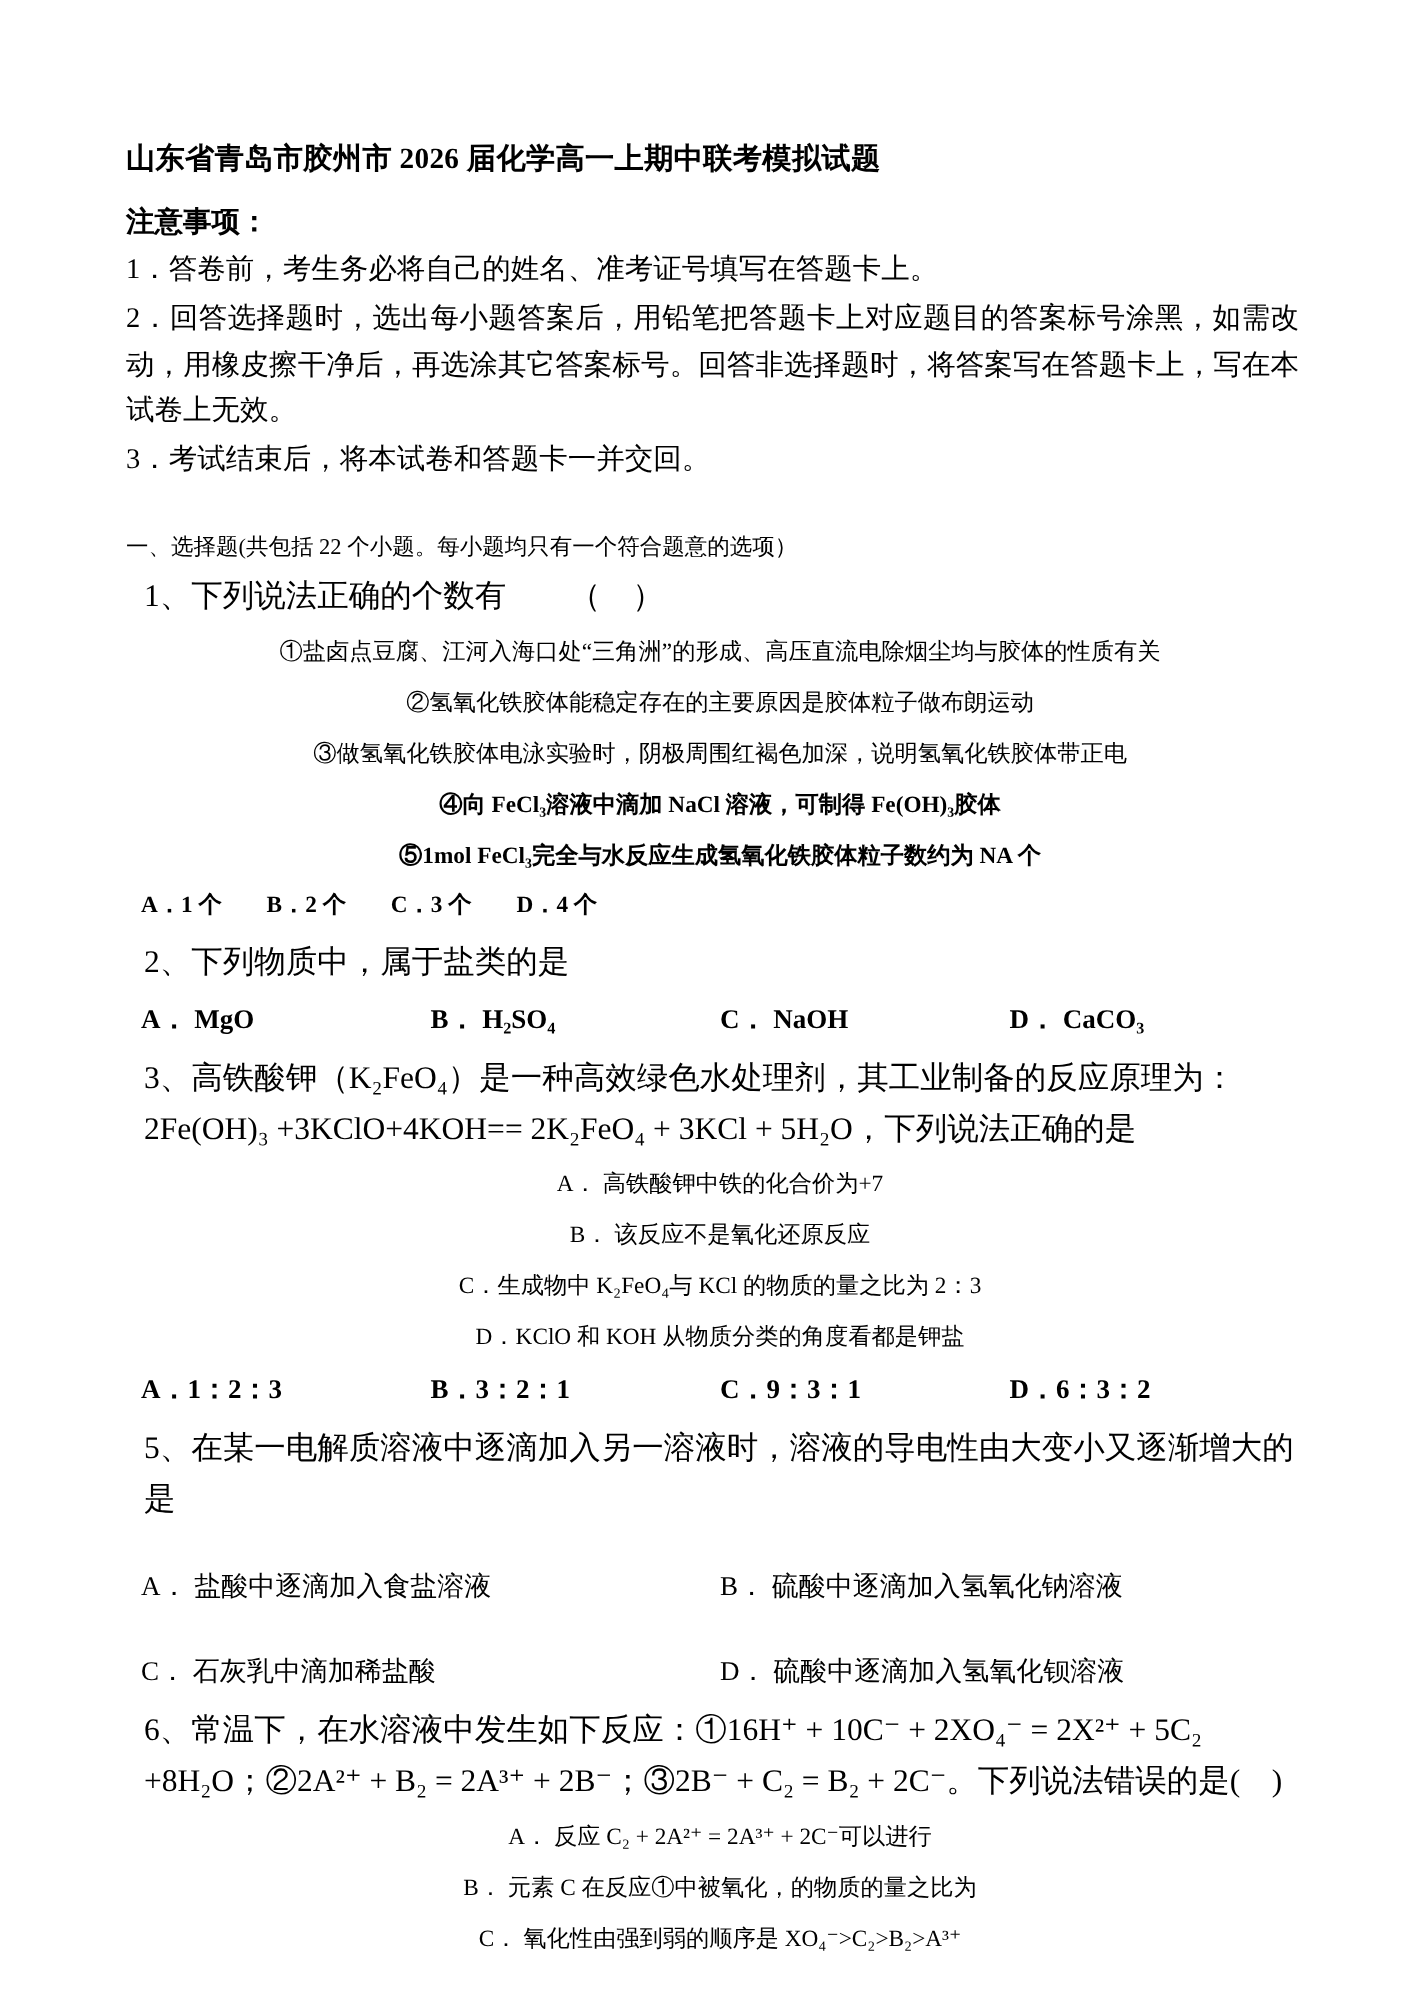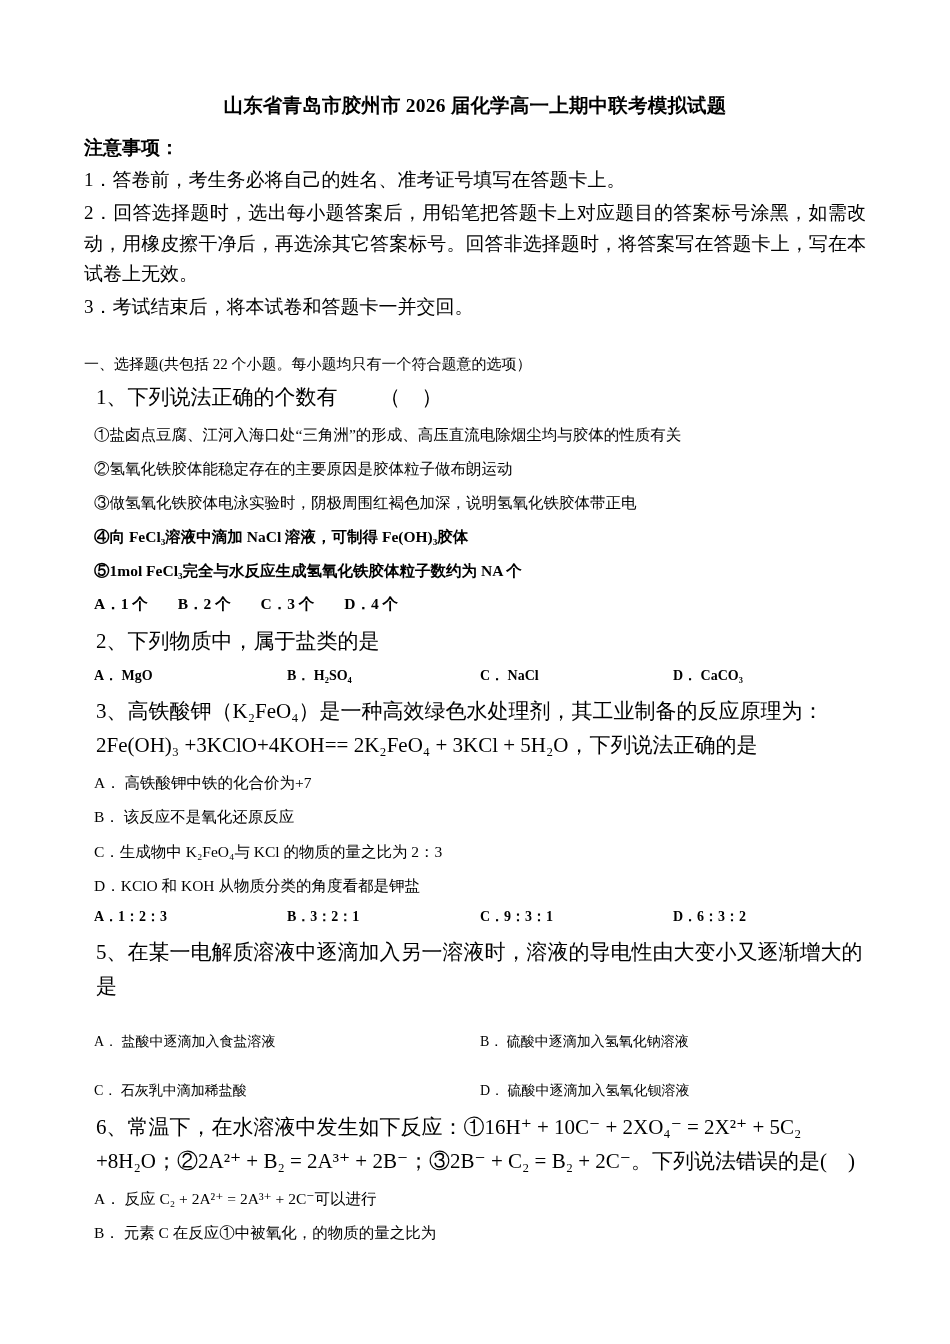--- a/index.html
+++ b/index.html
@@ -14,21 +14,20 @@
     color: #000000;
     position: relative;
     overflow: hidden;
   }
   .page {
     padding: 62px 84px 0 84px;
     box-sizing: border-box;
     width: 950px;
   }
   .doc-title {
-    text-align: center;
     font-size: 19.5px;
     font-weight: bold;
     margin: 30px 0 16px 0;
     letter-spacing: 0.2px;
   }
   .notice-head {
     font-size: 19px;
     font-weight: bold;
     margin: 6px 0 4px 0;
   }
@@ -45,23 +44,24 @@
   .q {
     font-size: 21px;
     line-height: 1.62;
     margin: 5px 0 5px 12px;
   }
   .sub {
     font-size: 15.5px;
     line-height: 1.75;
     margin: 7px 0 7px 0;
     padding-left: 10px;
+    text-align: center;
   }
   .opt-row {
-    font-size: 14px;
+    font-size: 18px;
     line-height: 1.62;
     margin: 7px 0;
     padding-left: 10px;
     display: flex;
   }
   .opt-row > span {
     display: inline-block;
   }
   .opt-4 > span { width: 25%; }
   .opt-2 > span { width: 50%; margin-top: 20px; }
@@ -101,21 +101,21 @@
     <span>A．1 个</span>
     <span>B．2 个</span>
     <span>C．3 个</span>
     <span>D．4 个</span>
   </div>
 
   <div class="q">2、下列物质中，属于盐类的是</div>
   <div class="opt-row opt-4 b">
     <span>A． MgO</span>
     <span>B． H₂SO₄</span>
-    <span>C． NaCl</span>
+    <span>C． NaOH</span>
     <span>D． CaCO₃</span>
   </div>
 
   <div class="q">3、高铁酸钾（K₂FeO₄）是一种高效绿色水处理剂，其工业制备的反应原理为：2Fe(OH)₃ +3KClO+4KOH== 2K₂FeO₄ + 3KCl + 5H₂O，下列说法正确的是</div>
   <div class="sub">A． 高铁酸钾中铁的化合价为+7</div>
   <div class="sub">B． 该反应不是氧化还原反应</div>
   <div class="sub">C．生成物中 K₂FeO₄与 KCl 的物质的量之比为 2：3</div>
   <div class="sub">D．KClO 和 KOH 从物质分类的角度看都是钾盐</div>
 
   <div class="opt-row opt-4 b">
@@ -131,14 +131,15 @@
     <span>B． 硫酸中逐滴加入氢氧化钠溶液</span>
   </div>
   <div class="opt-row opt-2">
     <span>C． 石灰乳中滴加稀盐酸</span>
     <span>D． 硫酸中逐滴加入氢氧化钡溶液</span>
   </div>
 
   <div class="q">6、常温下，在水溶液中发生如下反应：①16H⁺ + 10C⁻ + 2XO₄⁻ = 2X²⁺ + 5C₂ +8H₂O；②2A²⁺ + B₂ = 2A³⁺ + 2B⁻；③2B⁻ + C₂ = B₂ + 2C⁻。下列说法错误的是(　)</div>
   <div class="sub">A． 反应 C₂ + 2A²⁺ = 2A³⁺ + 2C⁻可以进行</div>
   <div class="sub">B． 元素 C 在反应①中被氧化，的物质的量之比为</div>
+  <div class="sub">C． 氧化性由强到弱的顺序是 XO₄⁻&gt;C₂&gt;B₂&gt;A³⁺</div>
 
 </div>
 
 </body></html>

